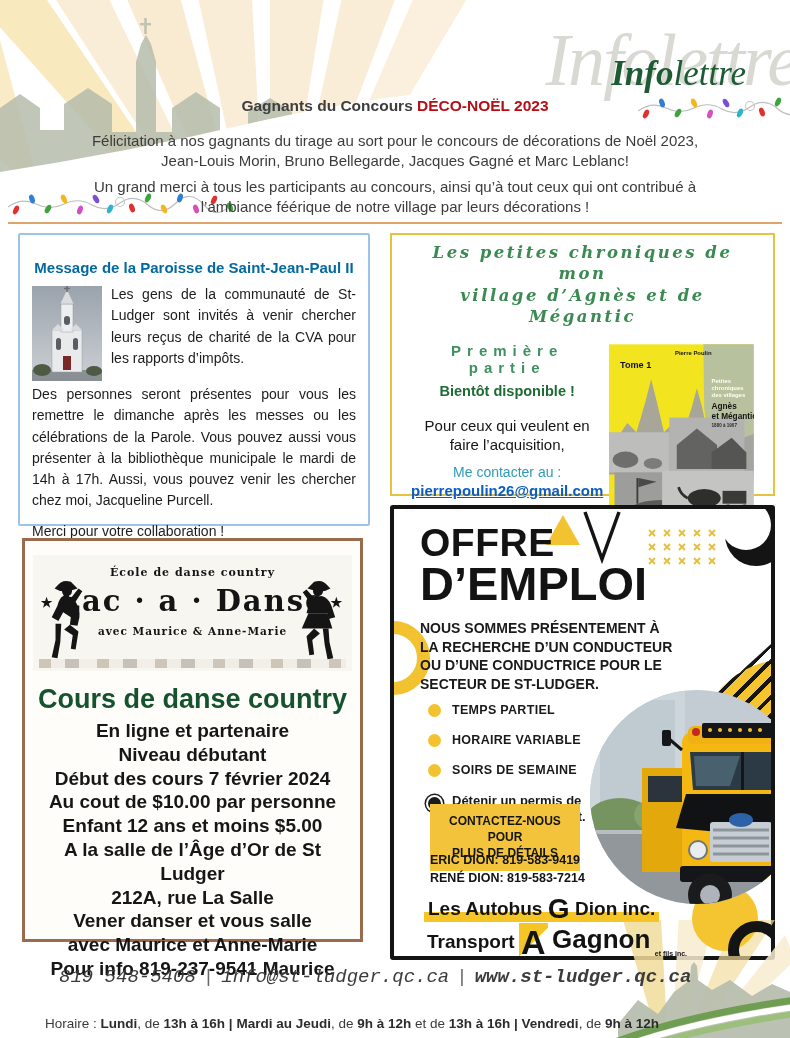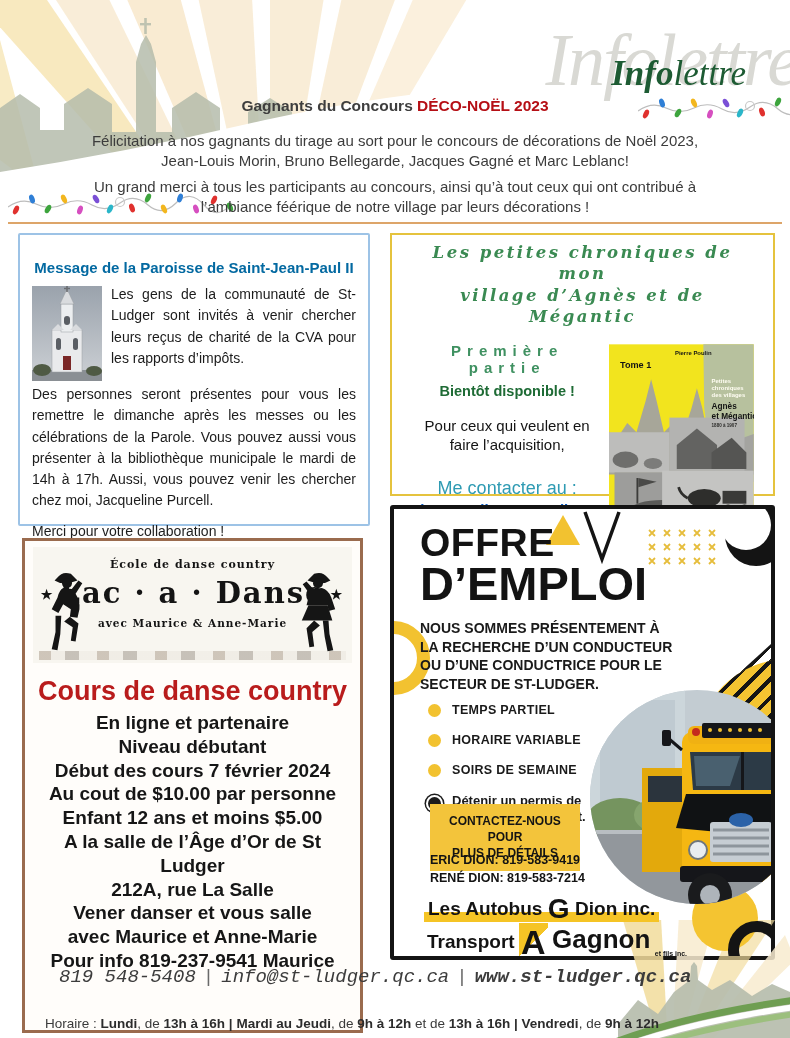--- a/index.html
+++ b/index.html
@@ -29,39 +29,39 @@
   
   .chron{left:390px;top:233px;width:385px;height:263px;border:2px solid #e5c33e;
          box-sizing:border-box;padding:7px 19px;background:#fff;}
   .chron-title{font-family:"DejaVu Serif",serif;font-style:italic;font-weight:bold;
                font-size:16.5px;letter-spacing:2.5px;color:#3a8a52;text-align:center;line-height:1.3;}
   .chron-flex{display:flex;margin-top:8px;}
   .chron-left{width:210px;text-align:center;}
   .chron-part{font-size:15px;font-weight:bold;letter-spacing:6px;color:#3f9161;margin-top:6px;}
   .chron-soon{font-size:14.5px;font-weight:bold;color:#1e6b35;margin-top:7px;}
   .chron-acq{font-size:15px;color:#141414;margin-top:17px;line-height:1.3;}
-  .chron-contact{font-size:18px;color:#2f9bb3;margin-top:23px;}
+  .chron-contact{font-size:14px;color:#2f9bb3;margin-top:9px;}
   .chron-email{font-size:15px;font-weight:bold;color:#0b5cc4;text-decoration:underline;display:inline-block;margin-top:2px;cursor:pointer;}
   .chron-phone{font-size:15px;font-weight:bold;color:#217a3c;margin-top:8px;}
   .chron-fb{font-size:16.5px;font-weight:bold;color:#217a3c;margin-top:2px;}
   .book{width:158px;height:198px;margin-left:6px;}
 
   
-  .dance{left:22px;top:538px;width:341px;height:495px;border:3px solid #9a6b4e;
-         box-sizing:border-box;background:#fffdfa;text-align:center;padding:6px 8px;}
+  .dance{left:22px;top:538px;width:341px;height:404px;border:3px solid #9a6b4e;
+         box-sizing:border-box;background:#fffdfa;text-align:center;padding:14px 8px;}
   .dance-logo{position:relative;height:116px;background:#f8f6f0;}
   .dance-school{padding-top:11px;font-family:"DejaVu Serif",serif;font-weight:bold;font-size:11px;letter-spacing:1px;color:#141414;}
   .dance-name{font-family:"DejaVu Serif",serif;font-weight:bold;font-size:29px;letter-spacing:2px;color:#141414;margin-top:5px;}
   .dance-name .star{font-size:13px;vertical-align:4px;padding:0 5px;}
   .dance-with{font-family:"DejaVu Serif",serif;font-weight:bold;font-size:10.5px;letter-spacing:1px;color:#141414;margin-top:7px;}
   .grunge{position:absolute;left:6px;right:6px;bottom:3px;height:9px;opacity:.55;
           background:repeating-linear-gradient(90deg,rgba(110,85,60,.55) 0 12px,rgba(110,85,60,.1) 12px 26px,rgba(70,55,40,.5) 26px 40px,rgba(110,85,60,.08) 40px 58px);}
   .cowboy{position:absolute;top:22px;width:44px;height:86px;}
   .cowboy.l{left:12px;} .cowboy.r{right:12px;transform:scaleX(-1);}
-  .dance-head{font-size:27px;font-weight:600;color:#b91c1c;margin-top:13px;}
+  .dance-head{font-size:27px;font-weight:600;color:#14532d;margin-top:13px;}
   .dance-lines{font-size:19px;font-weight:600;color:#161616;line-height:23.8px;margin-top:4px;}
 
   
   .job{left:390px;top:505px;width:385px;height:455px;border:4px solid #141414;border-radius:3px;
        box-sizing:border-box;background:#fff;overflow:hidden;}
   .job .t1{left:26px;top:14px;font-size:39px;font-weight:800;color:#131313;line-height:1;letter-spacing:.5px;z-index:5;}
   .job .t2{left:26px;top:51px;font-size:47px;font-weight:800;color:#131313;line-height:1;z-index:5;}
   .job .intro{left:26px;top:110px;width:262px;text-align:left;font-size:14px;font-weight:800;
               line-height:18.5px;color:#1a1a1a;z-index:5;}
   .bullets{left:34px;top:186px;z-index:5;}

